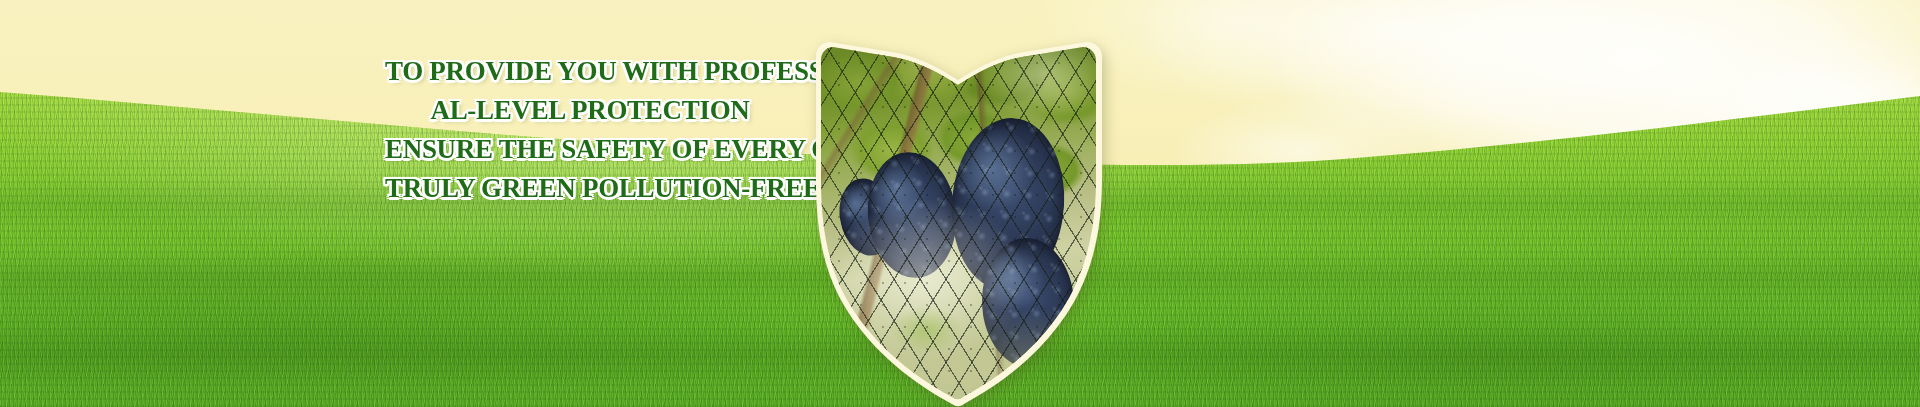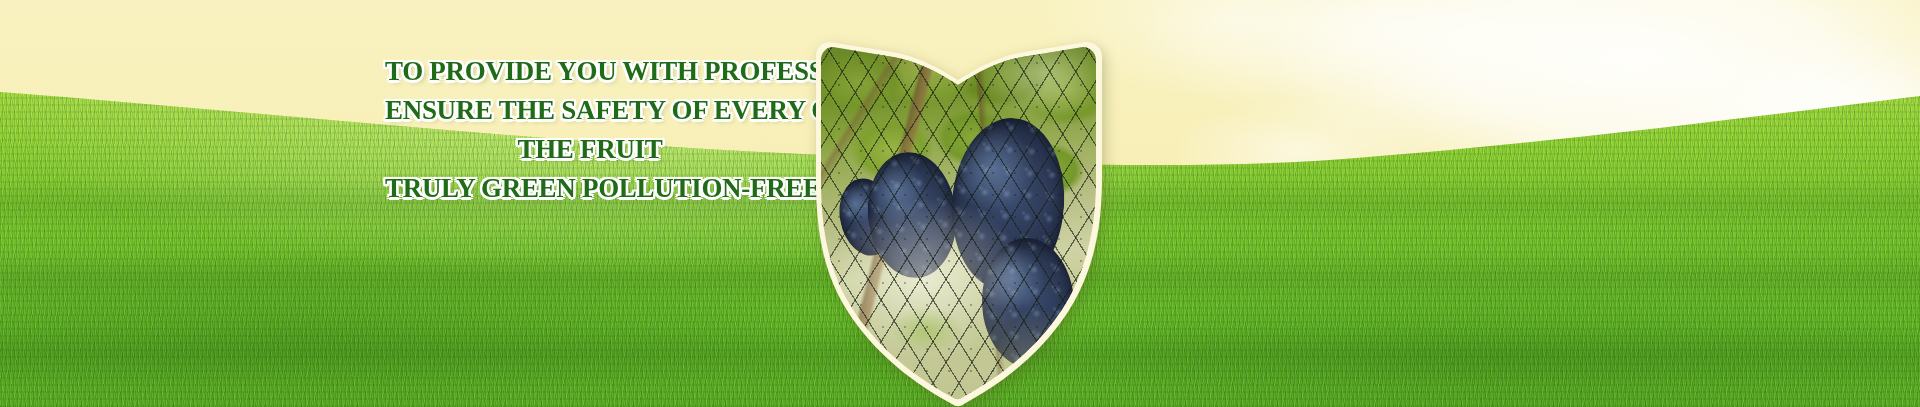--- a/index.html
+++ b/index.html
@@ -218,22 +218,22 @@
   <div class="sky"></div>
   <div class="sky-haze"></div>
 
   <div class="hill">
     <div class="grass-tex"></div>
     <div class="grass-bands"></div>
   </div>
 
   <div class="slogan">
     <span class="slogan-line">TO PROVIDE YOU WITH PROFESSION-</span>
+    <span class="slogan-line">AL-LEVEL PROTECTION</span>
     <span class="slogan-line">ENSURE THE SAFETY OF EVERY ONE OF</span>
-    <span class="slogan-line">THE FRUIT</span>
     <span class="slogan-line">TRULY GREEN POLLUTION-FREE AGRI-</span>
   </div>
 
   <div class="shield-wrap">
     <div class="shield-border"></div>
     <div class="shield-photo">
       <div class="vine-base"></div>
       <div class="vine-leaves"></div>
       <div class="vine-branch"></div>
       <div class="grape-cluster gc4">

